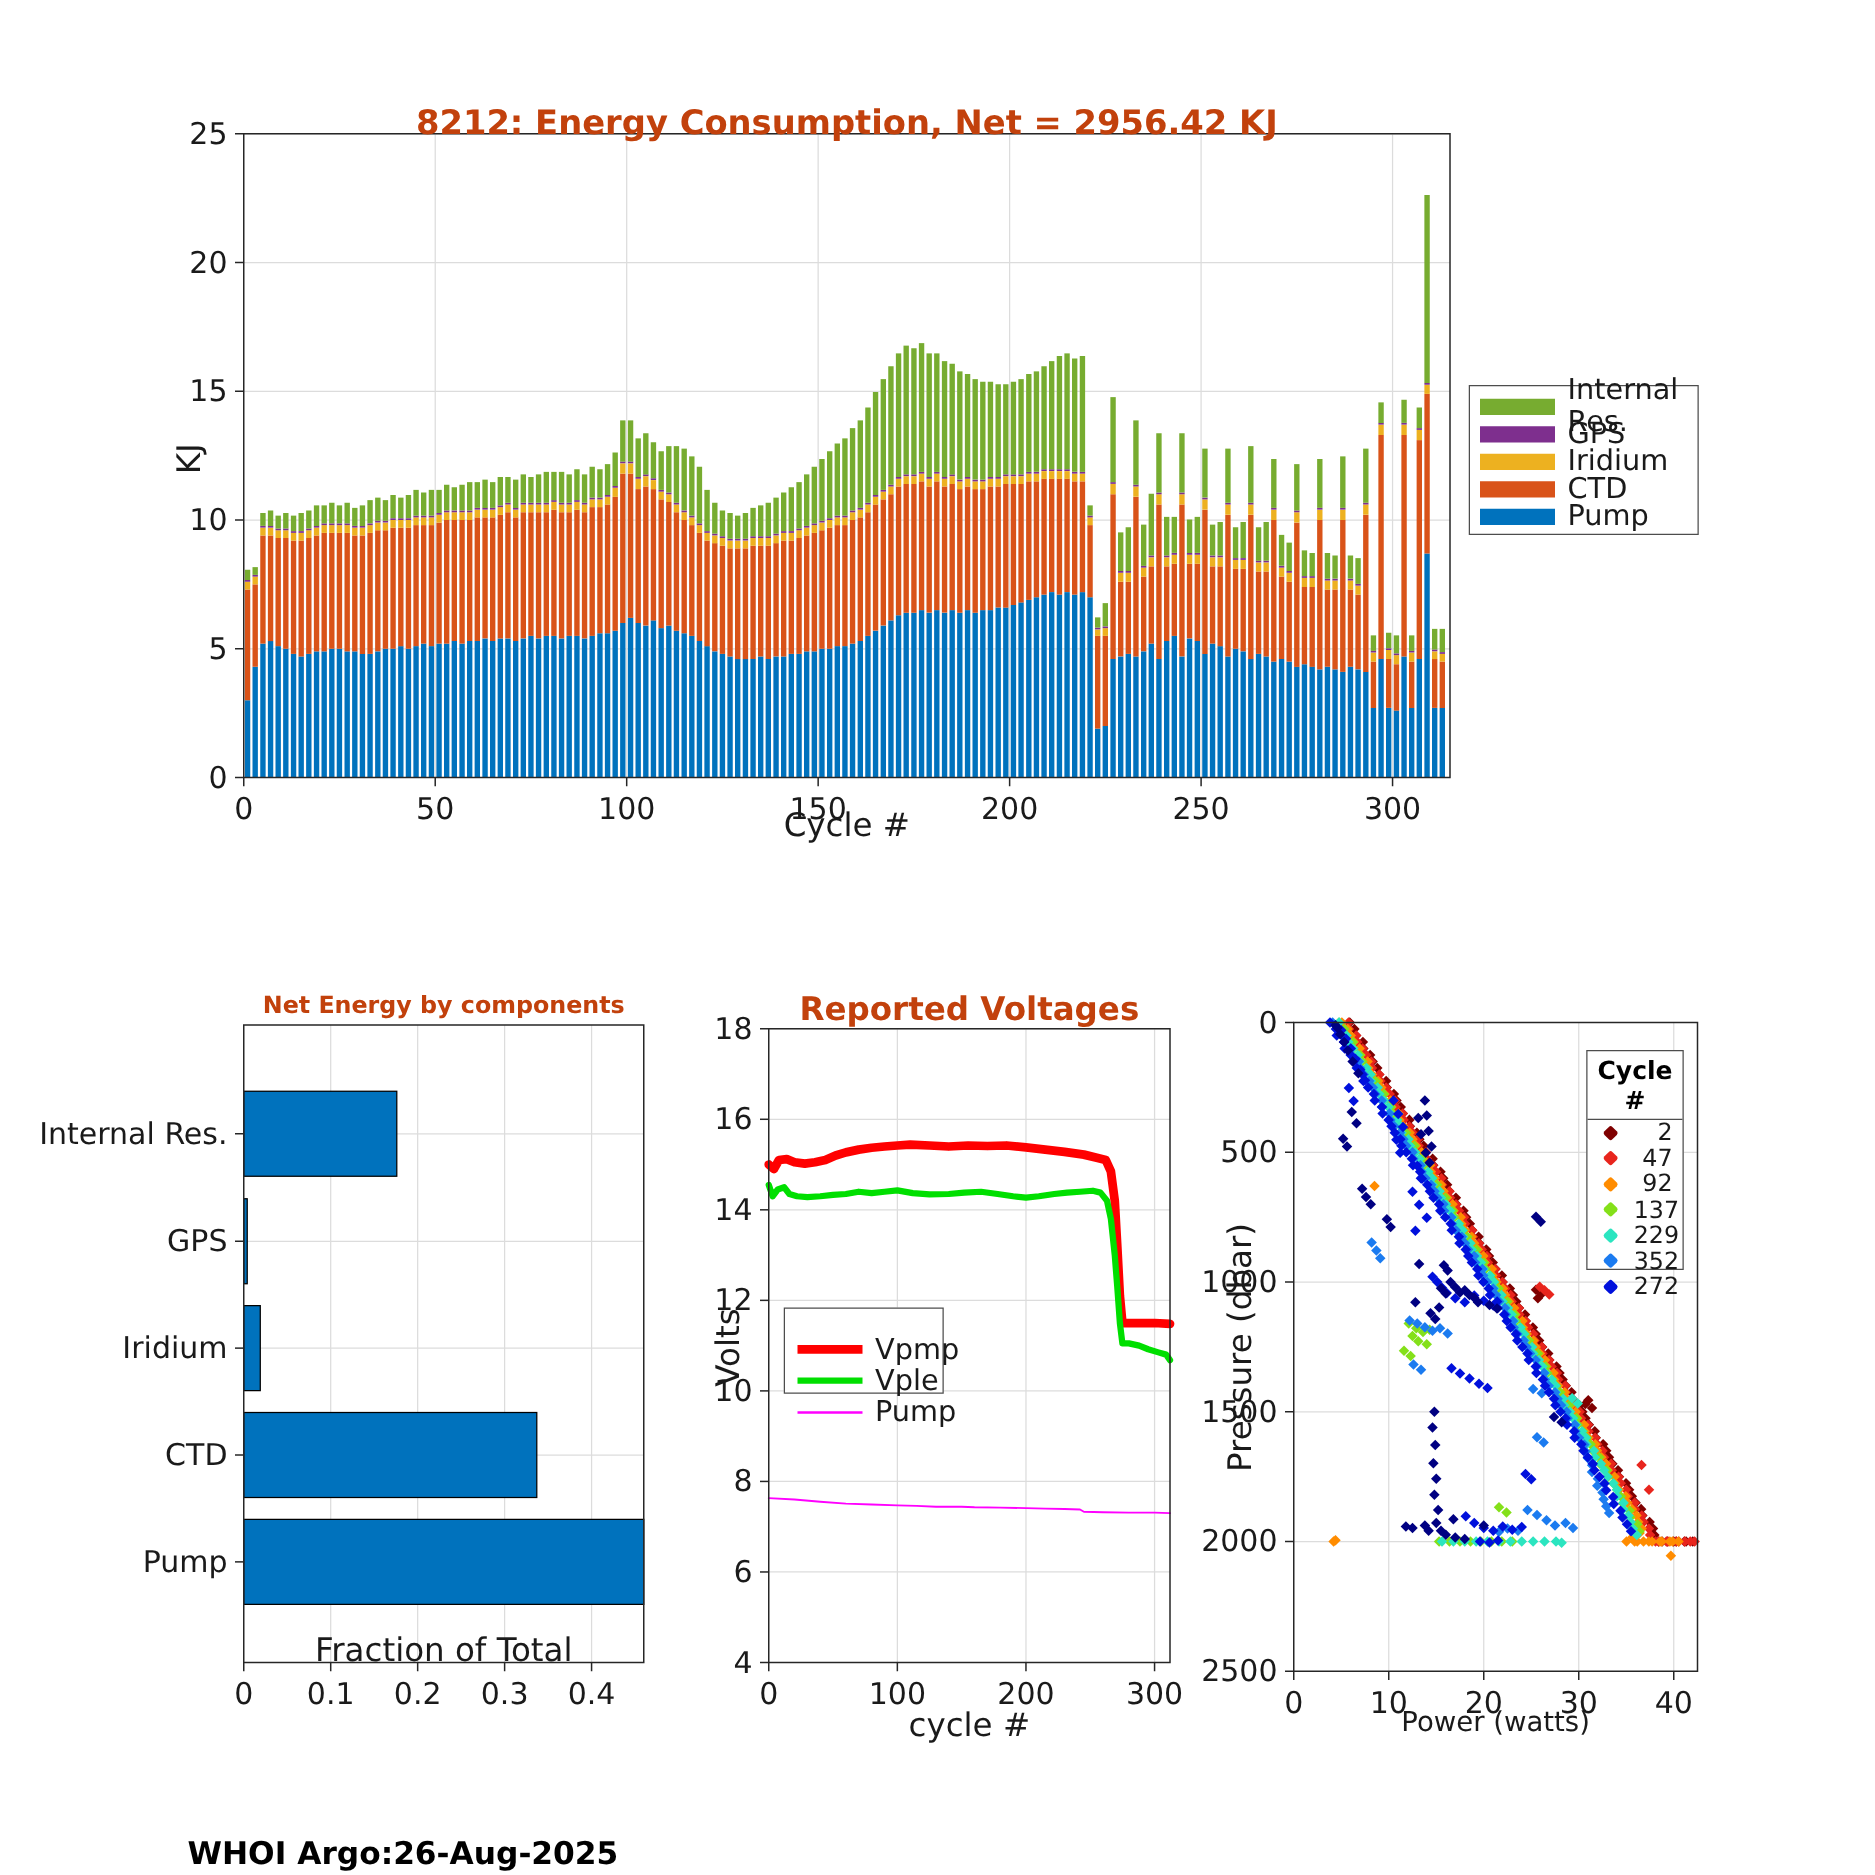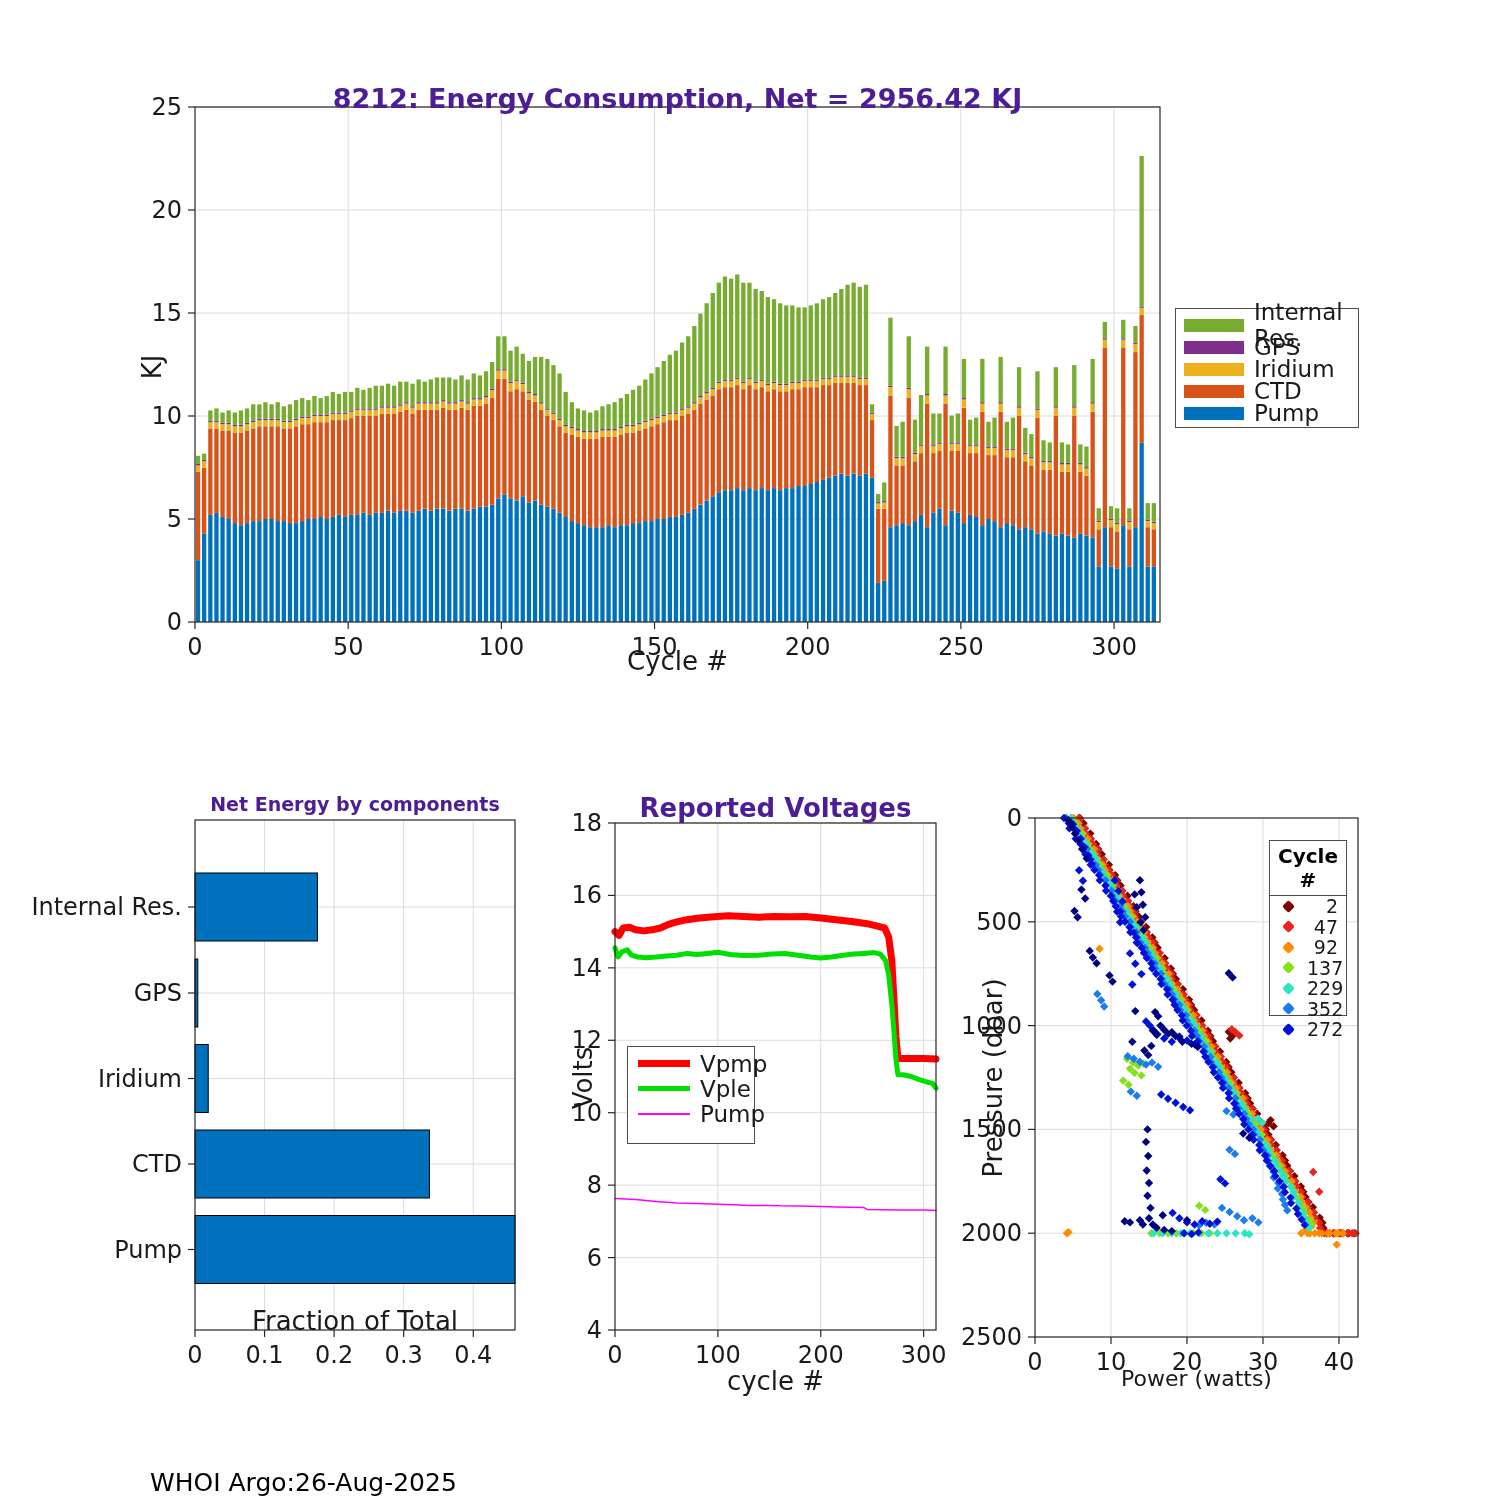--- a/index.html
+++ b/index.html
@@ -1,37 +1,37 @@
 <!DOCTYPE html>
 <html><head>
 <meta charset="utf-8">
 <style>
   html,body{margin:0;padding:0;background:#fff;}
   #fig{position:relative;width:1500px;height:1500px;background:#fff;
        font-family:"DejaVu Sans","Liberation Sans",sans-serif;color:#1a1a1a;overflow:hidden;}
   #plot{position:absolute;left:0;top:0;}
-  .title{position:absolute;font-weight:bold;color:#4c1d95;text-align:center;}
+  .title{position:absolute;font-weight:bold;color:#c2410c;text-align:center;}
   .axlab{position:absolute;text-align:center;color:#1a1a1a;}
   .rot{transform:rotate(-90deg);transform-origin:center center;}
   .legend{position:absolute;background:#fff;border:1px solid #4d4d4d;box-sizing:border-box;}
   .lrow{display:flex;align-items:center;}
   .sw{display:inline-block;flex:0 0 auto;}
   .swbar{width:60px;height:13px;margin:0 10px 0 8px;}
   .swline{width:52px;margin:0 10px 0 10px;}
   .swdia{width:9px;height:9px;transform:rotate(45deg);margin:0 14px 0 14px;border-radius:2px;}
   #leg-energy{left:1175px;top:308px;width:184px;height:120px;padding-top:5px;}
   #leg-energy .lrow{height:22px;font-size:23px;}
-  #leg-volt{left:627px;top:1046px;width:128px;height:98px;padding-top:4px;}
+  #leg-volt{left:627px;top:1046px;width:128px;height:69px;padding-top:20px;}
   #leg-volt .lrow{height:25px;font-size:23px;}
   #leg-cyc{left:1269px;top:840px;width:78px;height:176px;}
   #leg-cyc .ltitle{font-weight:bold;font-size:20px;text-align:center;color:#000;
                    border-bottom:1px solid #4d4d4d;padding:3px 0 3px 0;}
   #leg-cyc .lrow{height:20.5px;font-size:19px;}
   #leg-cyc .num{flex:1;text-align:right;padding-right:8px;}
-  .footer{position:absolute;font-size:25px;color:#000;}
+  .footer{position:absolute;font-size:25px;color:#000;font-weight:bold;}
 </style>
 </head>
 <body>
 
 <div id="fig">
   <svg id="plot" width="1500" height="1500">
       <line x1="195" y1="519" x2="1160" y2="519" stroke="#dcdcdc" stroke-width="1"></line>
       <line x1="195" y1="416" x2="1160" y2="416" stroke="#dcdcdc" stroke-width="1"></line>
       <line x1="195" y1="313" x2="1160" y2="313" stroke="#dcdcdc" stroke-width="1"></line>
       <line x1="195" y1="210" x2="1160" y2="210" stroke="#dcdcdc" stroke-width="1"></line>

